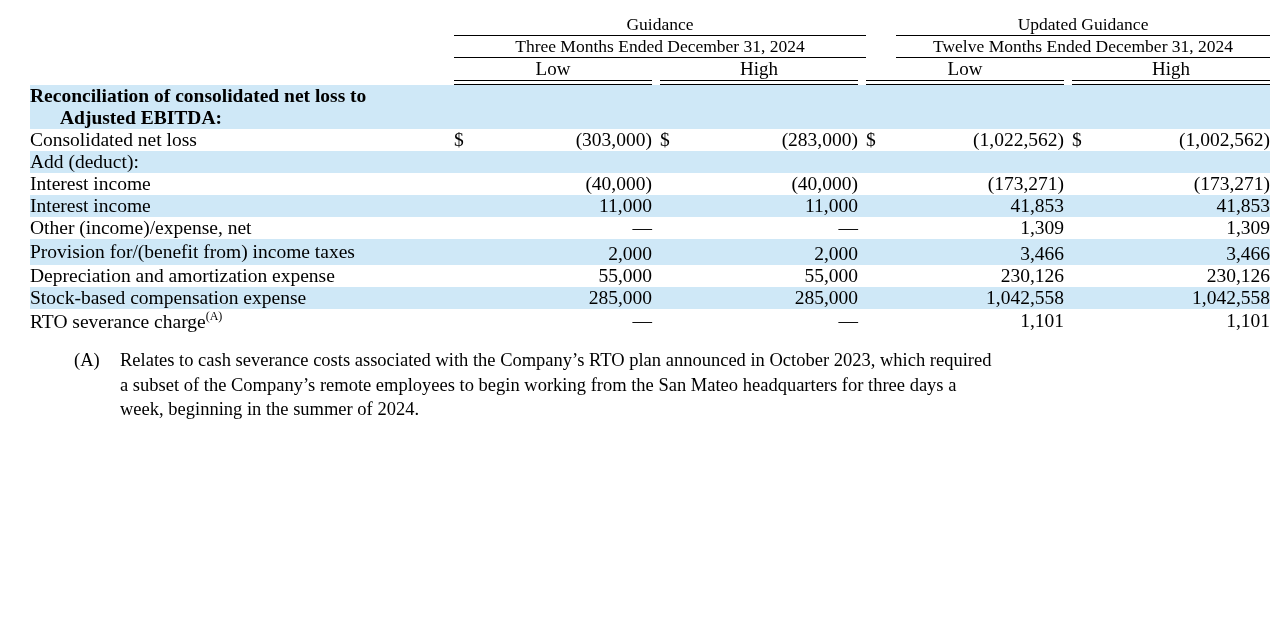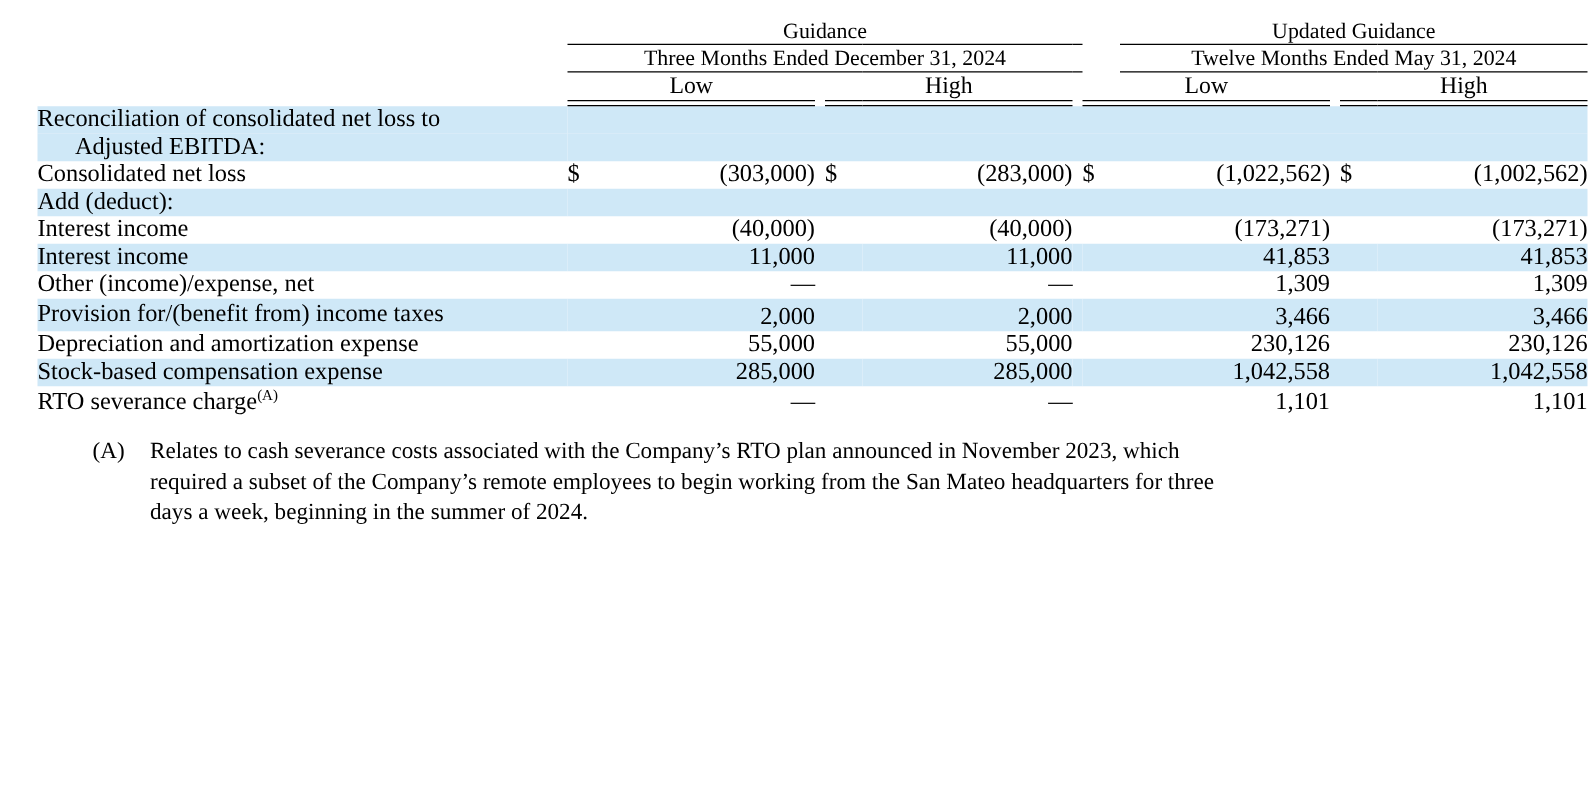--- a/index.html
+++ b/index.html
@@ -61,21 +61,21 @@
   }
   .spacer-row td { height: 3px; }
 
   tr.shade td { background: #cfe8f7; }
 
   .row-lbl {
     text-align: left;
     padding: 3.5px 0 3.5px 4px;
     white-space: nowrap;
   }
-  .row-lbl.bold { font-weight: normal; }
+  .row-lbl.bold { font-weight: bold; }
   .indent1 { padding-left: 44px; }
   .cur {
     text-align: left;
     padding: 3.5px 0 3.5px 2px;
   }
   .num {
     text-align: right;
     padding: 3.5px 6px 3.5px 0;
     white-space: nowrap;
     margin-top: 35px;
@@ -138,21 +138,21 @@
       <td></td>
       <td class="hdr-group rule-top" colspan="6">Guidance</td>
       <td></td>
       <td class="hdr-group rule-top" colspan="4">Updated Guidance</td>
     </tr>
 
     <tr>
       <td></td>
       <td class="hdr-sub rule-top" colspan="6">Three Months Ended December 31, 2024</td>
       <td></td>
-      <td class="hdr-sub rule-top" colspan="4">Twelve Months Ended May 31, 2024</td>
+      <td class="hdr-sub rule-top" colspan="4">Twelve Months Ended December 31, 2024</td>
     </tr>
 
     <tr>
       <td></td>
       <td class="hdr-lowhigh rule-top" colspan="2">Low</td>
       <td></td>
       <td class="hdr-lowhigh rule-top" colspan="2">High</td>
       <td></td>
       <td class="hdr-lowhigh rule-top" colspan="2">Low</td>
       <td></td>
@@ -303,16 +303,16 @@
       <td class="cur"></td>
       <td class="num">1,101</td>
     </tr>
 
 
   </tbody>
     </table>
 
   <div class="footnote">
     <div class="mark">(A)</div>
-    <div class="txt">Relates to cash severance costs associated with the Company’s RTO plan announced in November 2023, which required a subset of the Company’s remote employees to begin working from the San Mateo headquarters for three days a week, beginning in the summer of 2024.</div>
+    <div class="txt">Relates to cash severance costs associated with the Company’s RTO plan announced in October 2023, which required a subset of the Company’s remote employees to begin working from the San Mateo headquarters for three days a week, beginning in the summer of 2024.</div>
   </div>
 
 </div>
 
 </body></html>

